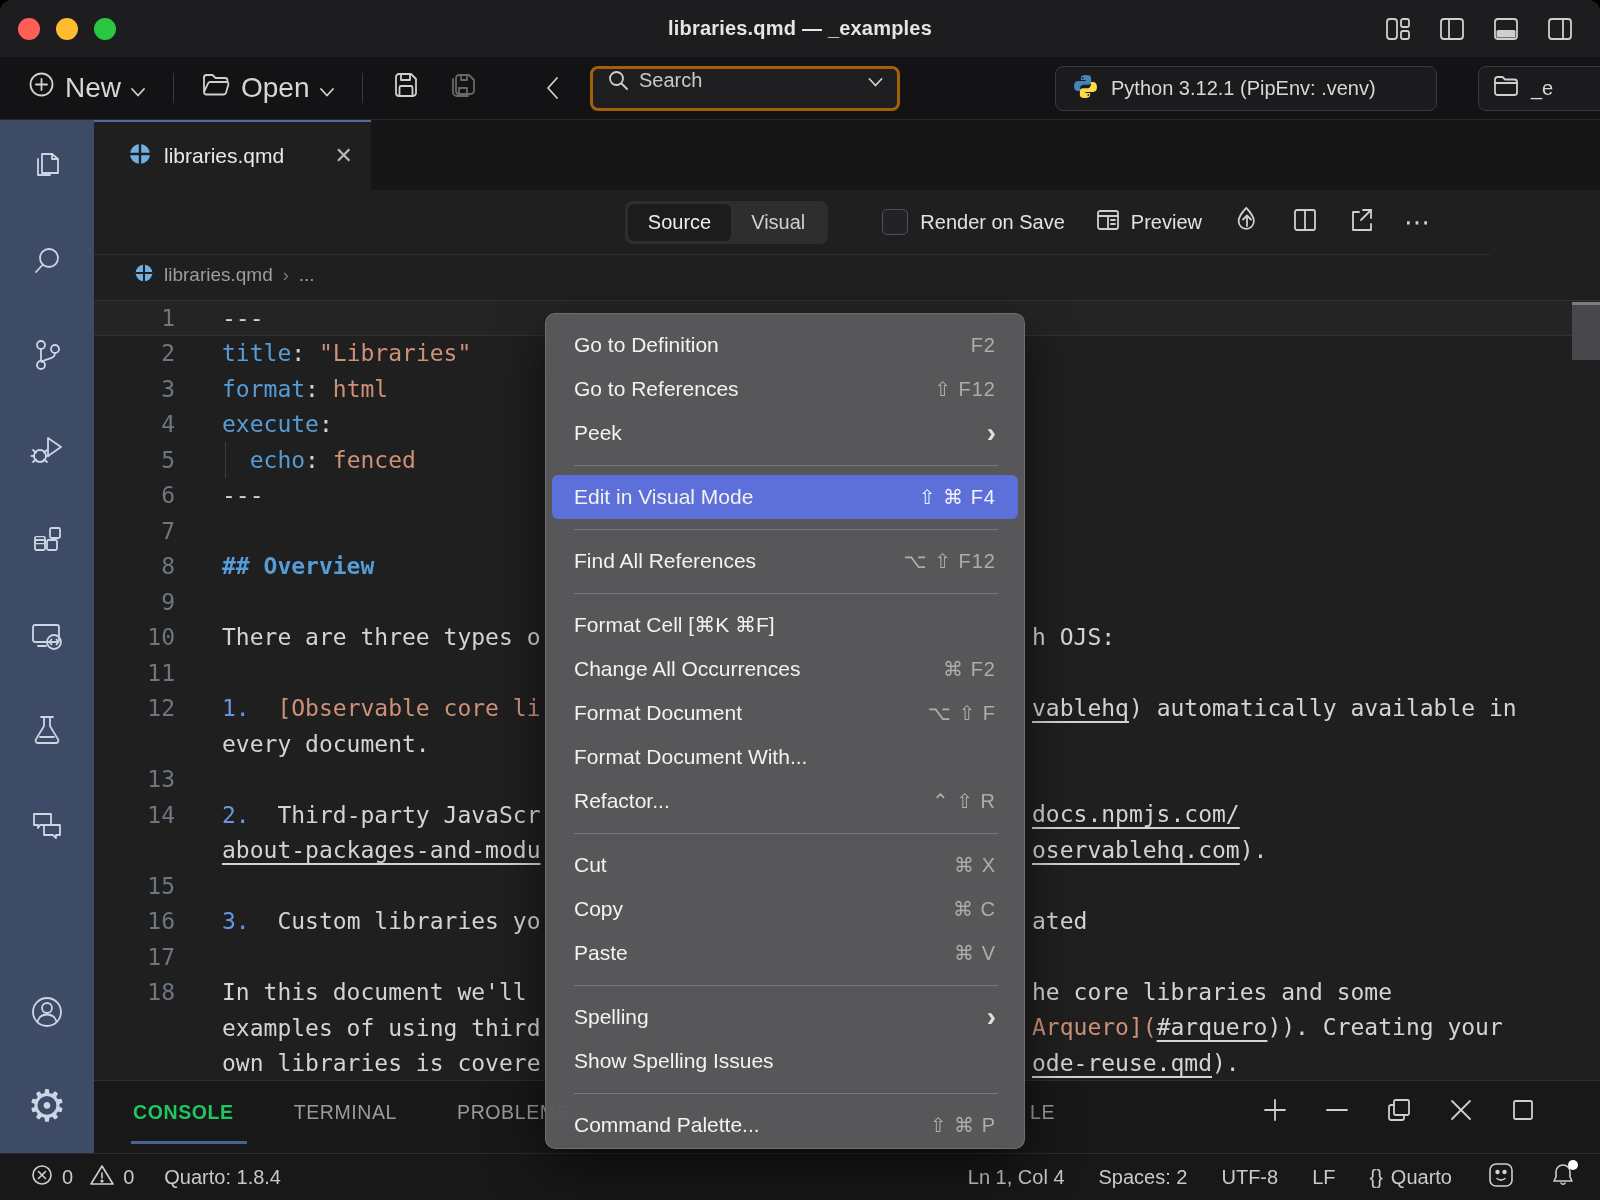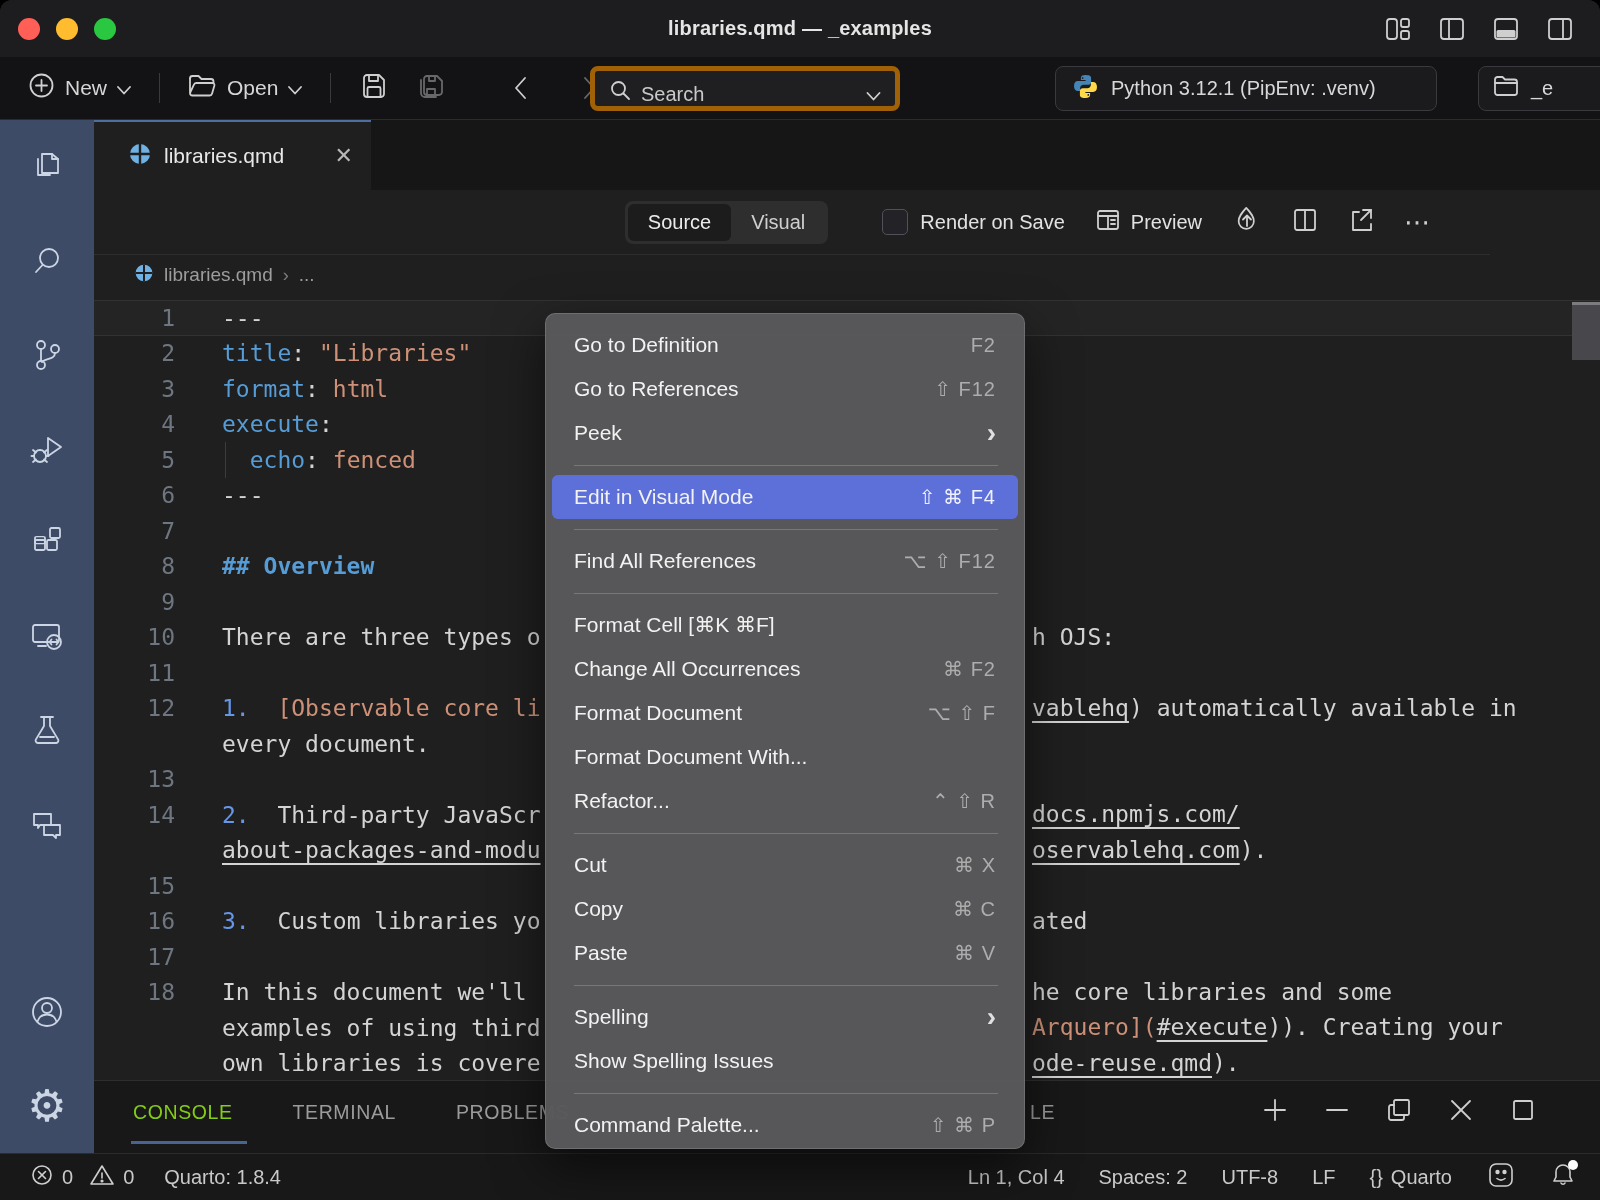--- a/index.html
+++ b/index.html
@@ -12,24 +12,24 @@
   .traffic { display:flex; gap:16px; margin-left:18px; }
   .tl { width:22px; height:22px; border-radius:50%; }
   .tl.red{ background:#ff5f57; } .tl.yel{ background:#febc2e; } .tl.grn{ background:#2ac840; }
   .win-title { position:absolute; left:0; right:0; text-align:center; color:#e5e5e5; font-size:20px; font-weight:700; letter-spacing:.2px; }
   .tb-icons { position:absolute; right:26px; top:0; height:57px; display:flex; align-items:center; gap:26px; }
   .tb-icons svg { display:block; }
 
   
   .toolbar { position:absolute; left:0; top:57px; width:1600px; height:63px; background:#131315; border-bottom:1px solid #2b2b2d; }
   .tb-left { position:absolute; left:22px; top:0; height:62px; display:flex; align-items:center; gap:14px; }
-  .tbtn { display:flex; align-items:center; gap:10px; color:#d6d6d6; font-size:21px; padding:6px 6px; border-radius:6px; }
+  .tbtn { display:flex; align-items:center; gap:10px; color:#d6d6d6; font-size:28px; padding:6px 6px; border-radius:6px; }
   .tb-sep { width:1px; height:30px; background:#3a3a3c; margin:0 8px; }
   .dim { opacity:.45; }
-  .searchbox { position:absolute; left:590px; top:9px; width:310px; height:45px; background:#1f1f22; border:5px solid #a16207; border-radius:8px; display:flex; align-items:flex-end; padding:0 14px; color:#c9c9c9; font-size:20px; gap:10px; }
+  .searchbox { position:absolute; left:590px; top:9px; width:310px; height:45px; background:#1f1f22; border:3px solid #a16207; border-radius:8px; display:flex; align-items:flex-start; padding:0 14px; color:#c9c9c9; font-size:20px; gap:10px; }
   .searchbox .spacer { flex:1; }
   .interp { position:absolute; left:1055px; top:9px; width:382px; height:45px; background:#1b1b1e; border:1px solid #3a3a3e; border-radius:8px; display:flex; align-items:center; padding:0 16px; gap:12px; color:#d8d8d8; font-size:20px; white-space:nowrap; }
   .projbtn { position:absolute; left:1478px; top:9px; width:150px; height:45px; background:#1b1b1e; border:1px solid #3a3a3e; border-radius:8px; display:flex; align-items:center; padding:0 14px; gap:12px; color:#d8d8d8; font-size:20px; white-space:nowrap; overflow:hidden; }
 
   
   .activitybar { position:absolute; left:0; top:120px; width:94px; height:1033px; background:#3e4b66; display:flex; flex-direction:column; align-items:center; }
   .ab-icon { width:94px; height:94px; display:flex; align-items:center; justify-content:center; }
   .ab-bottom { margin-top:auto; }
   .gear-glyph { font-size:44px; color:#ccd5e4; line-height:1; }
 
@@ -67,21 +67,21 @@
   .mi { height:44px; margin:0 6px; padding:0 22px; border-radius:6px; display:flex; align-items:center; color:#f2f2f2; font-size:21px; }
   .mi .sc { margin-left:auto; color:#adadad; font-size:20px; letter-spacing:1px; }
   .mi .arr { margin-left:auto; color:#e0e0e0; font-size:28px; line-height:1; font-weight:bold; }
   .mi.hl { background:#5d6fd8; }
   .mi.hl .sc { color:#f0f1ff; }
   .msep { height:1px; background:rgba(255,255,255,0.20); margin:9.5px 26px 9.5px 28px; }
 
   
   .panel { position:absolute; left:94px; top:1080px; width:1506px; height:73px; background:#181818; border-top:1px solid #2e2e2e; }
   .ptabs { position:absolute; left:39px; top:0; height:62px; display:flex; align-items:center; gap:60px; font-size:19.5px; letter-spacing:.6px; color:#9b9b9b; }
-  .ptab-active { color:#84cc16; }
+  .ptab-active { color:#22c55e;font-weight:bold; }
   .p-underline { position:absolute; left:37px; top:60px; width:116px; height:2.5px; background:#4a6491; }
   .pfrag { position:absolute; left:936px; top:20px; color:#9b9b9b; font-size:19.5px; letter-spacing:.6px; }
   .pactions { position:absolute; right:64px; top:0; height:62px; display:flex; align-items:center; gap:36px; }
 
   
   .statusbar { position:absolute; left:0; top:1153px; width:1600px; height:47px; background:#181818; border-top:1px solid #2b2b2b; color:#c9c9c9; font-size:20px; display:flex; align-items:center; }
   .sb-left { display:flex; align-items:center; gap:12px; margin-left:30px; }
   .sb-item { display:flex; align-items:center; gap:8px; }
   .sb-right { margin-left:auto; display:flex; align-items:center; gap:34px; margin-right:24px; }
   svg.stroke { fill:none; stroke:#ccd5e4; stroke-width:1.8; stroke-linecap:round; stroke-linejoin:round; }
@@ -361,21 +361,21 @@
       <div class="row"><span class="ln">11</span></div>
       <div class="row"><span class="ln">12</span><span class="txt"><span class="num">1.</span><span class="s">  [Observable core li</span></span><span class="rfrag"><span class="u">vablehq</span><span>) automatically available in</span></span></div>
       <div class="row"><span class="ln"></span><span class="txt">every document.</span></div>
       <div class="row"><span class="ln">13</span></div>
       <div class="row"><span class="ln">14</span><span class="txt"><span class="num">2.</span><span>  Third-party JavaScr</span></span><span class="rfrag"><span class="u">docs.npmjs.com/</span></span></div>
       <div class="row"><span class="ln"></span><span class="txt u">about-packages-and-modu</span><span class="rfrag"><span class="u">oservablehq.com</span><span>).</span></span></div>
       <div class="row"><span class="ln">15</span></div>
       <div class="row"><span class="ln">16</span><span class="txt"><span class="num">3.</span><span>  Custom libraries yo</span></span><span class="rfrag">ated</span></div>
       <div class="row"><span class="ln">17</span></div>
       <div class="row"><span class="ln">18</span><span class="txt">In this document we'll </span><span class="rfrag">he core libraries and some</span></div>
-      <div class="row"><span class="ln"></span><span class="txt">examples of using third</span><span class="rfrag"><span class="s">Arquero](</span><span class="u">#execute</span><span>)). Creating your</span></span></div>
+      <div class="row"><span class="ln"></span><span class="txt">examples of using third</span><span class="rfrag"><span class="s">Arquero](</span><span class="u">#arquero</span><span>)). Creating your</span></span></div>
       <div class="row"><span class="ln"></span><span class="txt">own libraries is covere</span><span class="rfrag"><span class="u">ode-reuse.qmd</span><span>).</span></span></div>
     </div>
     <div class="vscroll"></div>
   </div>
 
   <div class="panel">
     <div class="ptabs">
       <span class="ptab-active">CONSOLE</span>
       <span>TERMINAL</span>
       <span>PROBLEMS</span>

